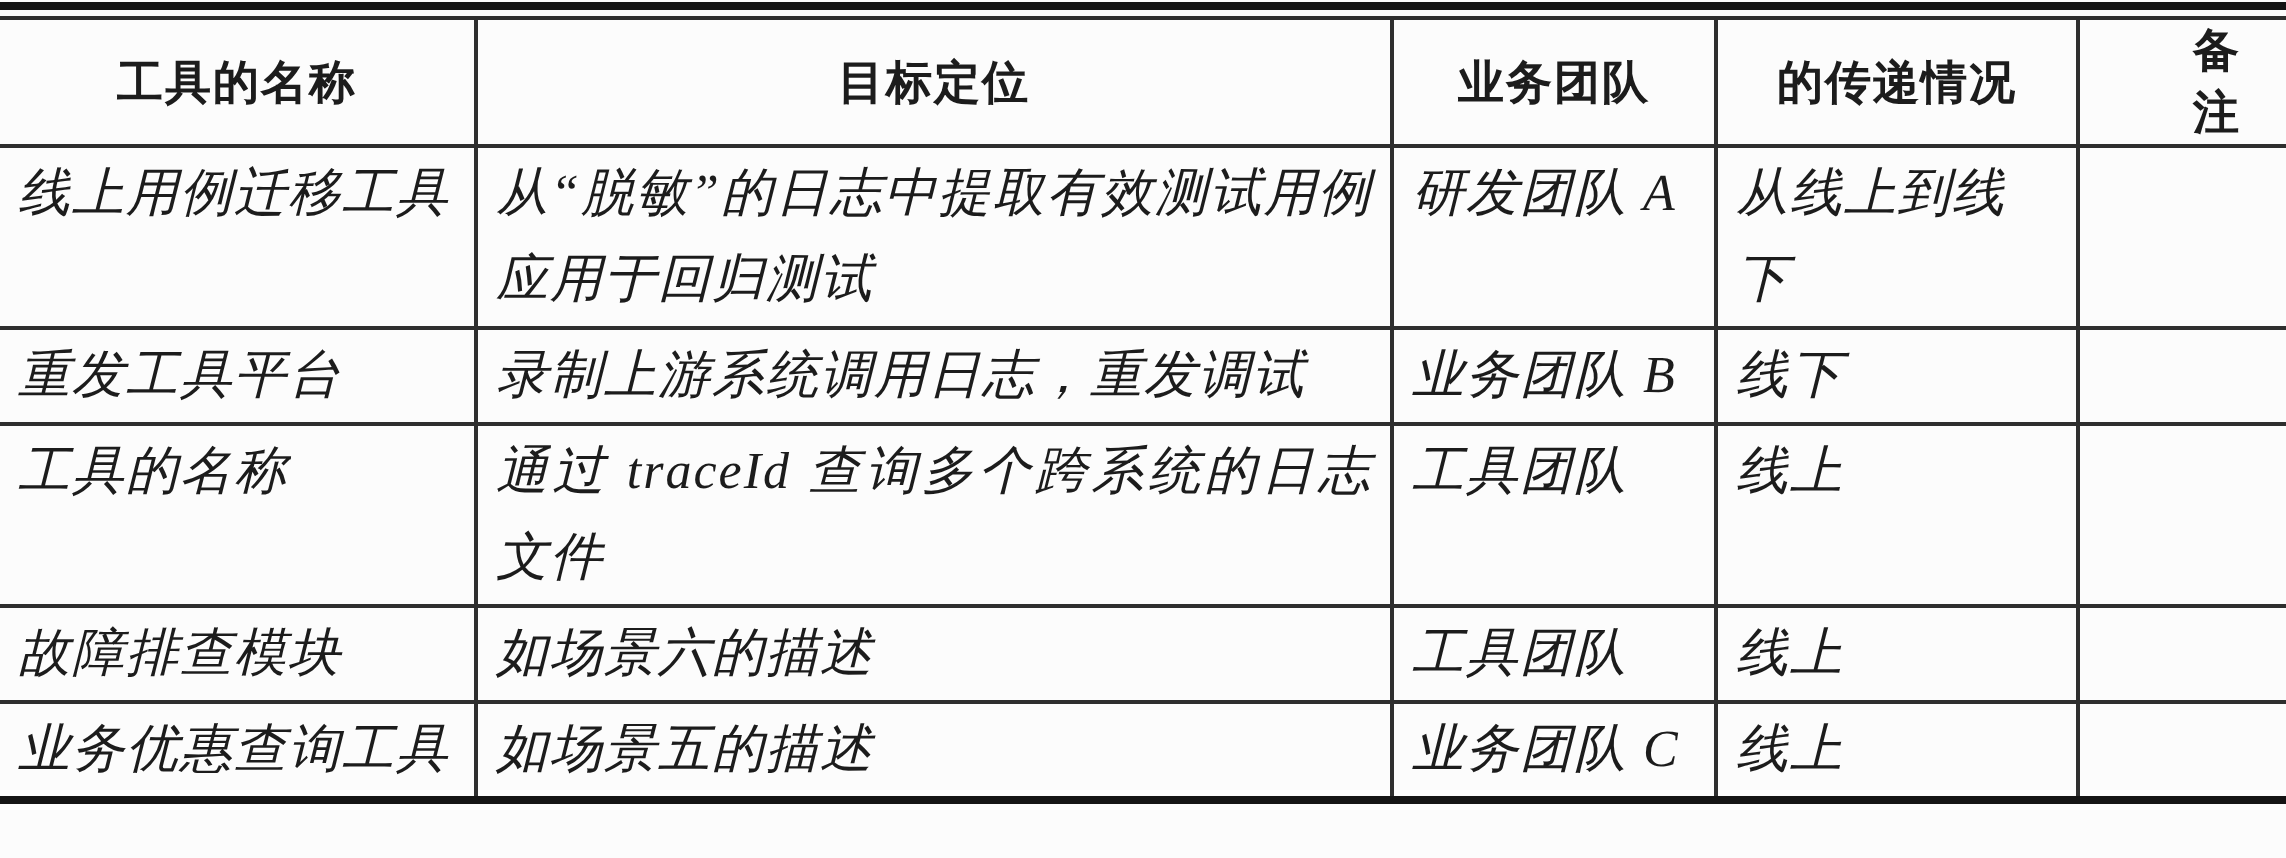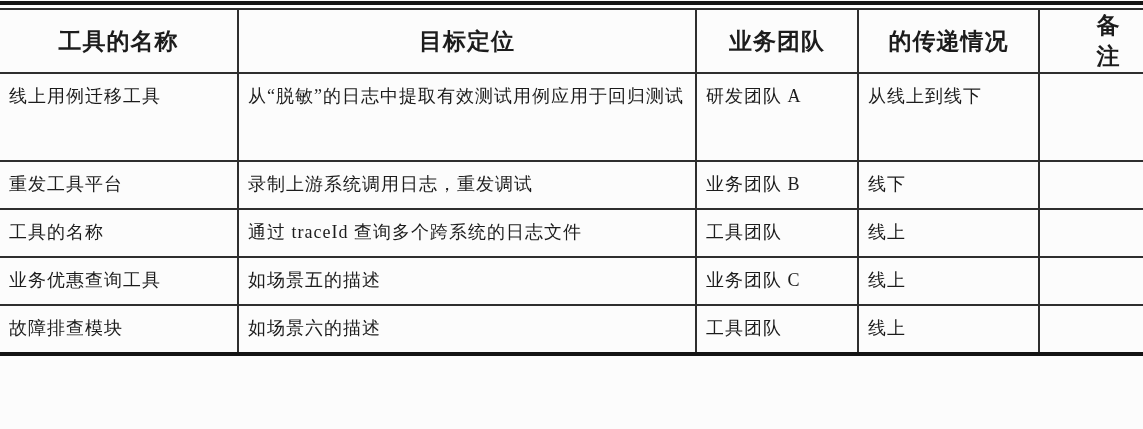--- a/index.html
+++ b/index.html
@@ -46,26 +46,27 @@
     font-family: "Liberation Sans", "DejaVu Sans", sans-serif;
     font-weight: bold;
     font-size: 23px;
     height: 41px;
     text-align: center;
     vertical-align: middle;
     padding: 0 4px;
     letter-spacing: 1px;
   }
   td {
-    font-size: 18px;
+    font-size: 26px;
     line-height: 43px;
     letter-spacing: 1px;
     vertical-align: top;
     text-align: left;
     padding: 1px 9px 2px 9px;
+    font-style: italic;
   }
   td.cell-target-positioning {
     text-align: justify;
   }
   tr.single td { height: 46px; }
   tr.double td { height: 88px; }
 </style>
 </head>
 <body>
 
@@ -104,28 +105,28 @@
           <td class="cell-remarks"></td>
         </tr>
         <tr class="single">
           <td class="cell-tool-name">工具的名称</td>
           <td class="cell-target-positioning">通过 traceId 查询多个跨系统的日志文件</td>
           <td class="cell-dev-team">工具团队</td>
           <td class="cell-environment">线上</td>
           <td class="cell-remarks"></td>
         </tr>
         <tr class="single">
-          <td class="cell-tool-name">业务优惠查询工具</td>
-          <td class="cell-target-positioning">如场景五的描述</td>
-          <td class="cell-dev-team">业务团队 C</td>
+          <td class="cell-tool-name">故障排查模块</td>
+          <td class="cell-target-positioning">如场景六的描述</td>
+          <td class="cell-dev-team">工具团队</td>
           <td class="cell-environment">线上</td>
           <td class="cell-remarks"></td>
         </tr>
         <tr class="single">
-          <td class="cell-tool-name">故障排查模块</td>
-          <td class="cell-target-positioning">如场景六的描述</td>
-          <td class="cell-dev-team">工具团队</td>
+          <td class="cell-tool-name">业务优惠查询工具</td>
+          <td class="cell-target-positioning">如场景五的描述</td>
+          <td class="cell-dev-team">业务团队 C</td>
           <td class="cell-environment">线上</td>
           <td class="cell-remarks"></td>
         </tr>
       </tbody>
   </table>
 </div>
 
 </body></html>

